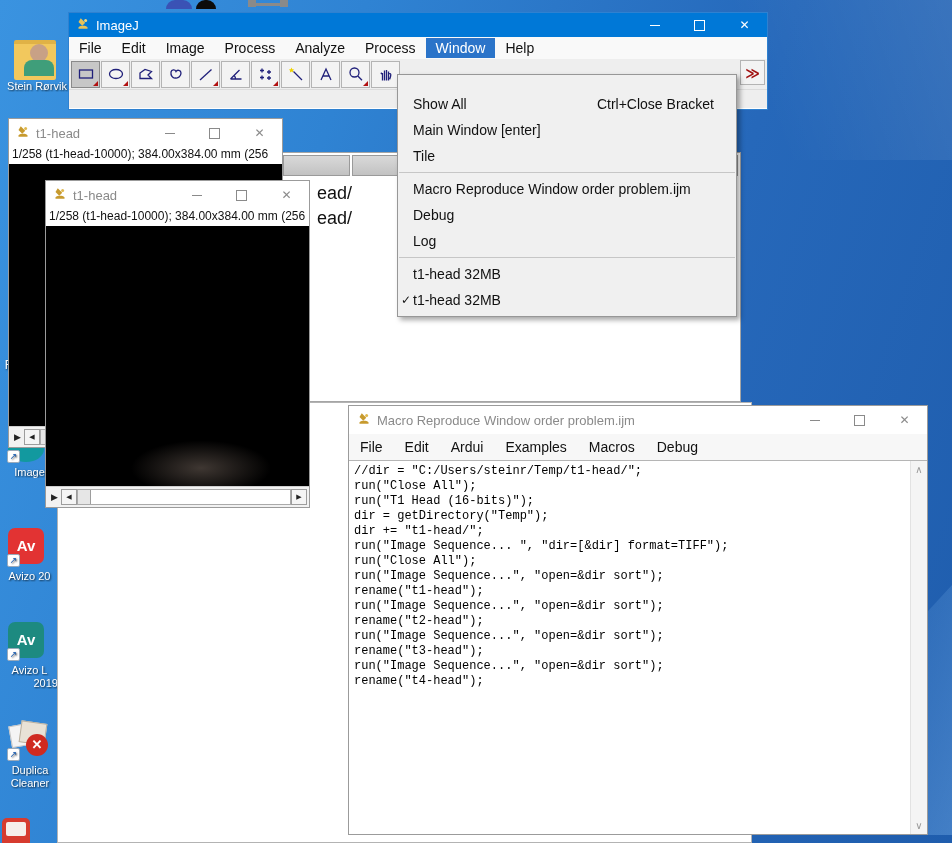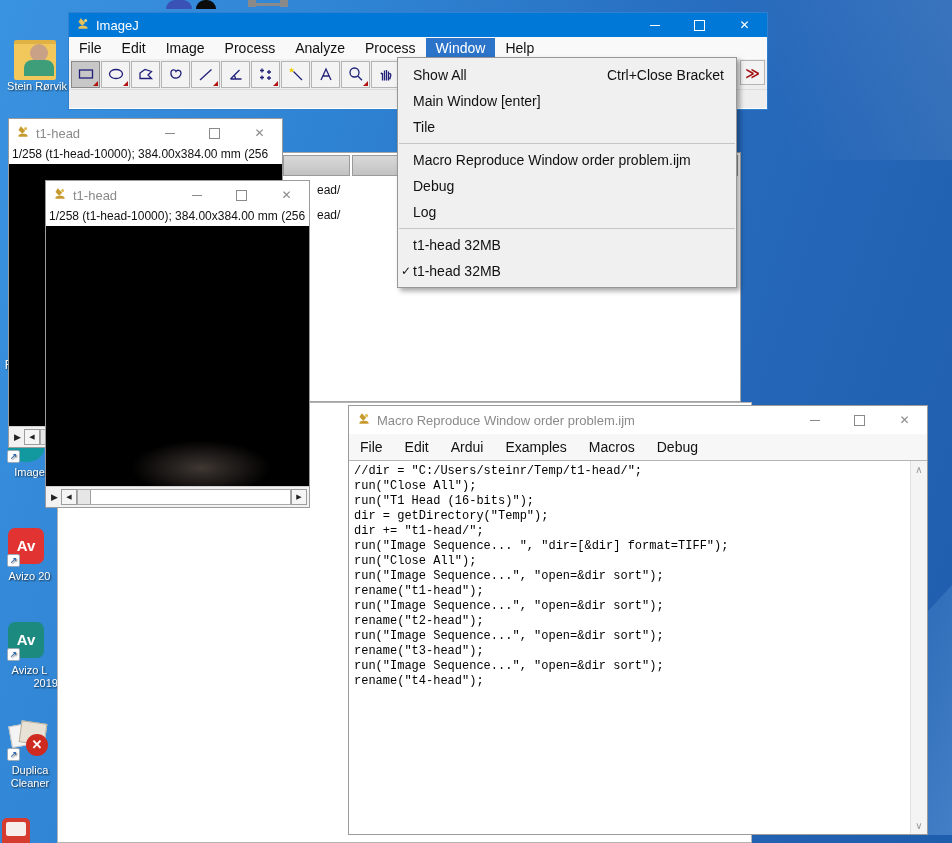--- a/index.html
+++ b/index.html
@@ -53,26 +53,26 @@
     background:radial-gradient(ellipse at center,rgba(105,92,84,.6),rgba(0,0,0,0) 65%);}
   .stackbar{height:20px;background:#f2f2f2;border-top:1px solid #cfcfcf;display:flex;align-items:center;padding:0 2px;}
   .playbtn{width:13px;height:18px;display:flex;align-items:center;justify-content:center;
     font-family:"DejaVu Sans",sans-serif;font-size:9px;color:#222;}
   .sbtn{width:16px;height:16px;border:1px solid #9d9d9d;background:#f5f5f5;display:flex;align-items:center;
     justify-content:center;font-family:"DejaVu Sans",sans-serif;font-size:7px;color:#222;box-sizing:border-box;}
   .strack{flex:1;height:16px;border:1px solid #aaa;background:#fff;position:relative;box-sizing:border-box;}
   .sthumb{position:absolute;left:0;top:0;bottom:0;width:12px;background:#e6e6e6;border-right:1px solid #9d9d9d;}
   
   .loghead{position:absolute;top:2px;height:21px;background:linear-gradient(#d9d9d9,#c2c2c2);border:1px solid #9a9a9a;box-sizing:border-box;}
-  .logline{position:absolute;font-size:12px;color:#111;}
-  
-  .dropdown{position:absolute;left:397px;top:57px;width:340px;background:#f0f0f0;border:1px solid #979797;
-    box-shadow:3px 3px 5px rgba(0,0,0,.35);padding:4px 0 3px 0;z-index:60;box-sizing:border-box;}
+  .logline{position:absolute;font-size:18px;color:#111;}
+  
+  .dropdown{position:absolute;left:397px;top:74px;width:340px;background:#f0f0f0;border:1px solid #979797;
+    box-shadow:3px 3px 5px rgba(0,0,0,.35);padding:16px 0 3px 0;z-index:60;box-sizing:border-box;}
   .mi{height:26px;line-height:26px;padding-left:15px;font-size:14px;color:#111;position:relative;white-space:nowrap;}
-  .msc{float:right;margin-right:12px;}
+  .msc{float:right;margin-right:22px;}
   .mcheck{position:absolute;left:3px;top:0;font-size:12px;font-family:"DejaVu Sans",sans-serif;}
   .msep{border-top:1px solid #c6c6c6;margin:3px 1px;}
   
   .macmenubar{height:26px;background:#f7f7f7;display:flex;align-items:center;font-size:14px;color:#111;border-bottom:1px solid #cccccc;}
   .macmenubar .mitem{padding:2px 11px;}
   .editor{position:absolute;left:0;right:0;top:54px;bottom:0;background:#fff;border-top:1px solid #b5b5b5;overflow:hidden;}
   .codeline{font-family:"Liberation Mono",monospace;font-size:12px;line-height:15px;color:#000;white-space:pre;padding-left:5px;}
   .vscroll{position:absolute;right:0;top:0;bottom:0;width:16px;background:#f4f4f4;border-left:1px solid #e2e2e2;}
   .vchev{position:absolute;left:0;width:16px;text-align:center;color:#999;font-size:10px;font-family:"DejaVu Sans",sans-serif;}
   

